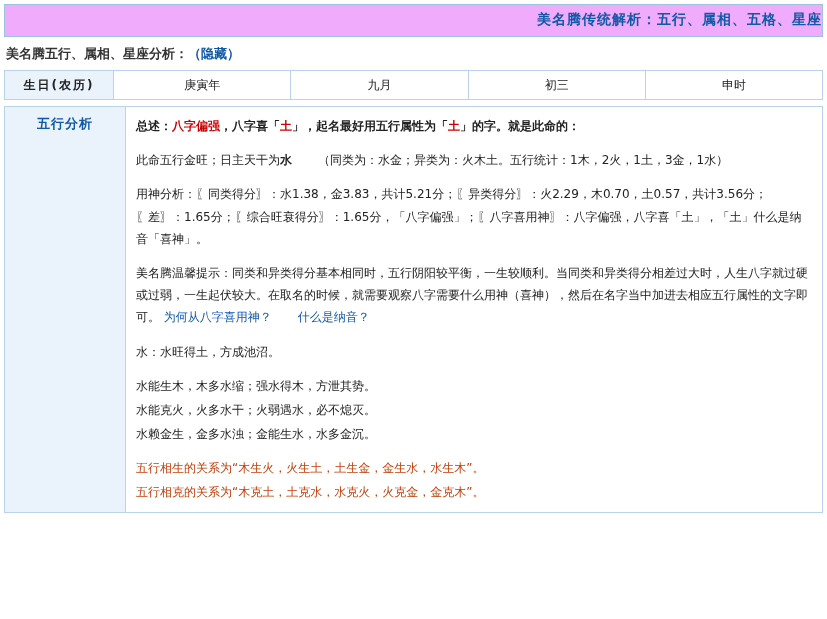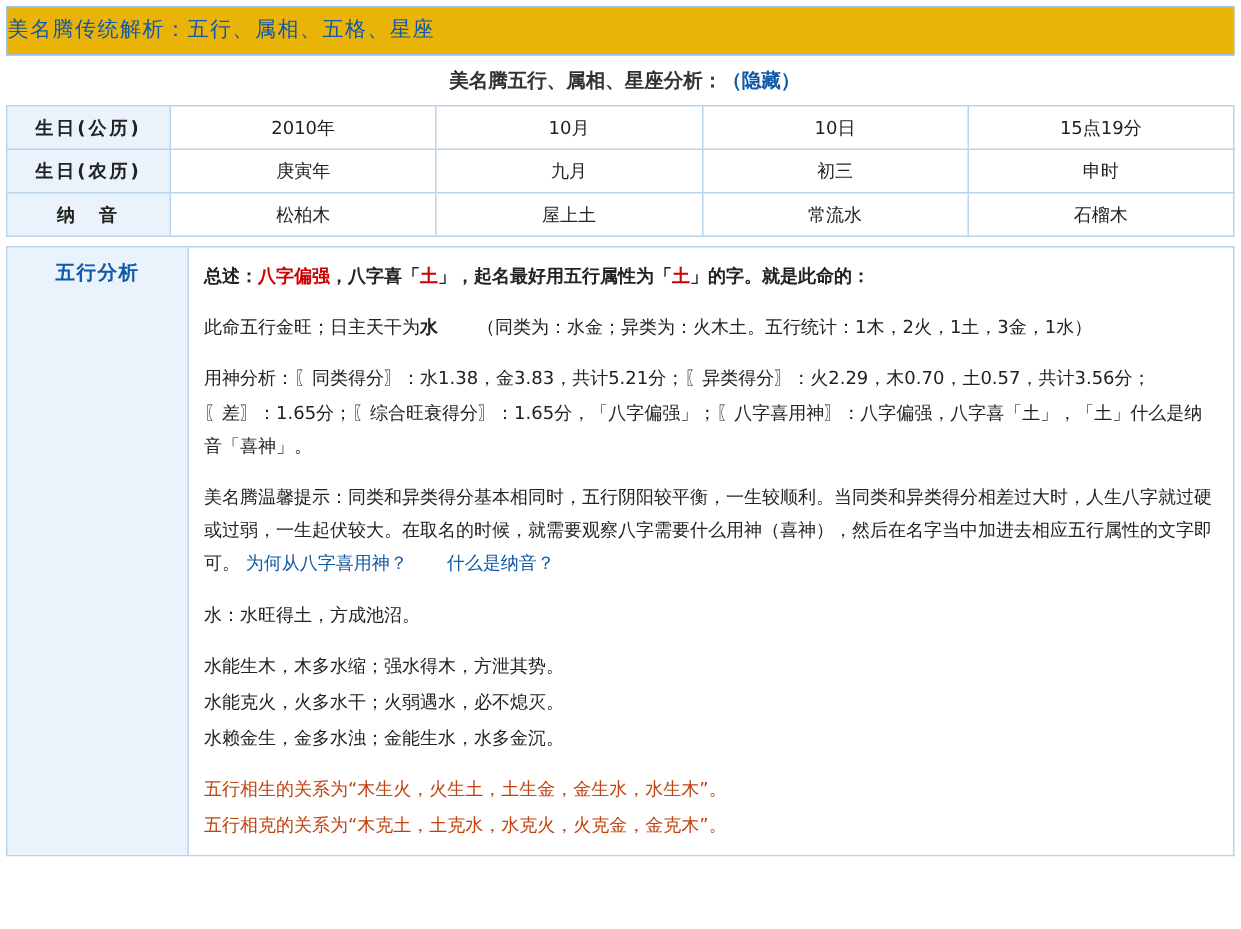--- a/index.html
+++ b/index.html
@@ -9,36 +9,35 @@
     font-family:"DejaVu Sans","Liberation Sans",sans-serif;
     font-size:12px;
     color:#000;
   }
   .page{width:827px;position:relative;}
 
   
   .banner{
     margin:4px 4px 0 4px;
     border:1px solid #9cc3e5;
-    background:#eab308;
-    text-align:left;
+    background:#f0abfc;
+    text-align:right;
     padding:6px 0 7px 0;
-    font-weight:normal;
+    font-weight:bold;
     font-size:14px;
     color:#1059a8;
     letter-spacing:1px;
   }
 
   
   .subtitle{
     padding:8px 0 7px 6px;
     font-size:13px;
     font-weight:bold;
     color:#333;
-    text-align:center;
   }
   .subtitle .hide-link{
     color:#1059a8;
     font-weight:bold;
     text-decoration:none;
     cursor:pointer;
   }
 
   
   table.info{
@@ -108,40 +107,26 @@
 <div class="page">
 
   <div class="banner">美名腾传统解析：五行、属相、五格、星座</div>
 
   <div class="subtitle">
     <span>美名腾五行、属相、星座分析：</span><span class="hide-link">（隐藏）</span>
   </div>
 
   <table class="info">
     <tbody>
-        <tr>
-      <td class="rowlabel">生日(公历)</td>
-      <td class="val">2010年</td>
-      <td class="val">10月</td>
-      <td class="val">10日</td>
-      <td class="val">15点19分</td>
-    </tr>
     <tr>
       <td class="rowlabel">生日(农历)</td>
       <td class="val">庚寅年</td>
       <td class="val">九月</td>
       <td class="val">初三</td>
       <td class="val">申时</td>
-    </tr>
-    <tr>
-      <td class="rowlabel">纳　音</td>
-      <td class="val">松柏木</td>
-      <td class="val">屋上土</td>
-      <td class="val">常流水</td>
-      <td class="val">石榴木</td>
     </tr>
   </tbody>
     </table>
 
   <table class="analysis">
     <tbody>
         <tr>
       <td class="sidelabel">五行分析</td>
       <td class="body">
 

